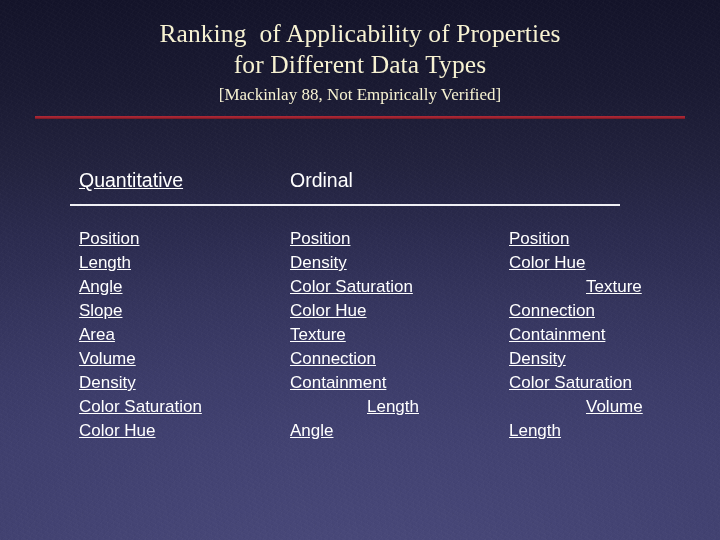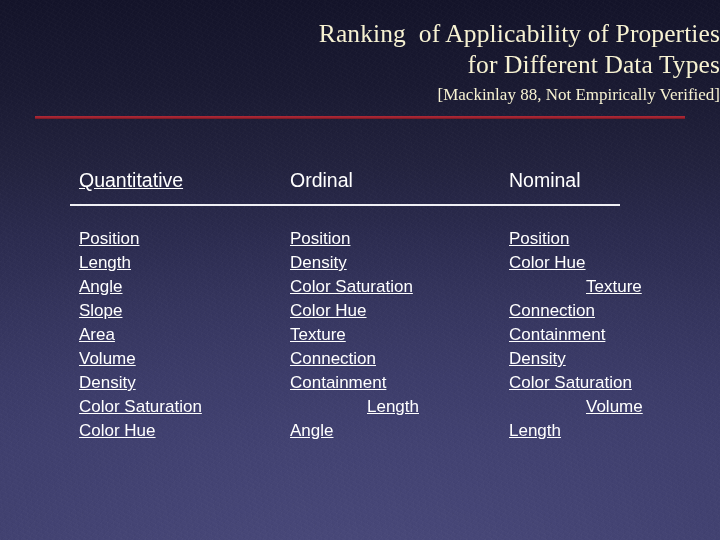--- a/index.html
+++ b/index.html
@@ -62,21 +62,21 @@
         rgba(255,255,255,0.0) 3px,
         rgba(255,255,255,0.0) 6px);
   }
 
   
   .title-block {
     position: absolute;
     left: 0;
     top: 18px;
     width: 720px;
-    text-align: right;
+    text-align: center;
   }
 
   .title-line {
     font-family: "Liberation Serif", serif;
     font-size: 25.5px;
     line-height: 31px;
     color: #f7f2d2;
     letter-spacing: 0.1px;
     white-space: pre;
   }
@@ -178,21 +178,20 @@
     <div class="subtitle">[Mackinlay 88, Not Empirically Verified]</div>
   </div>
 
   <div class="red-rule"></div>
 
   <div class="table">
 
     <div class="head-row">
       <div class="col-head c0">Quantitative</div>
       <div class="col-head c1">Ordinal</div>
-      <div class="col-head c2">Nominal</div>
       <div class="head-rule"></div>
     </div>
 
     <div class="body-row">
 
       <ul class="col-list c0">
         <li>Position</li>
         <li>Length</li>
         <li>Angle</li>
         <li>Slope</li>

